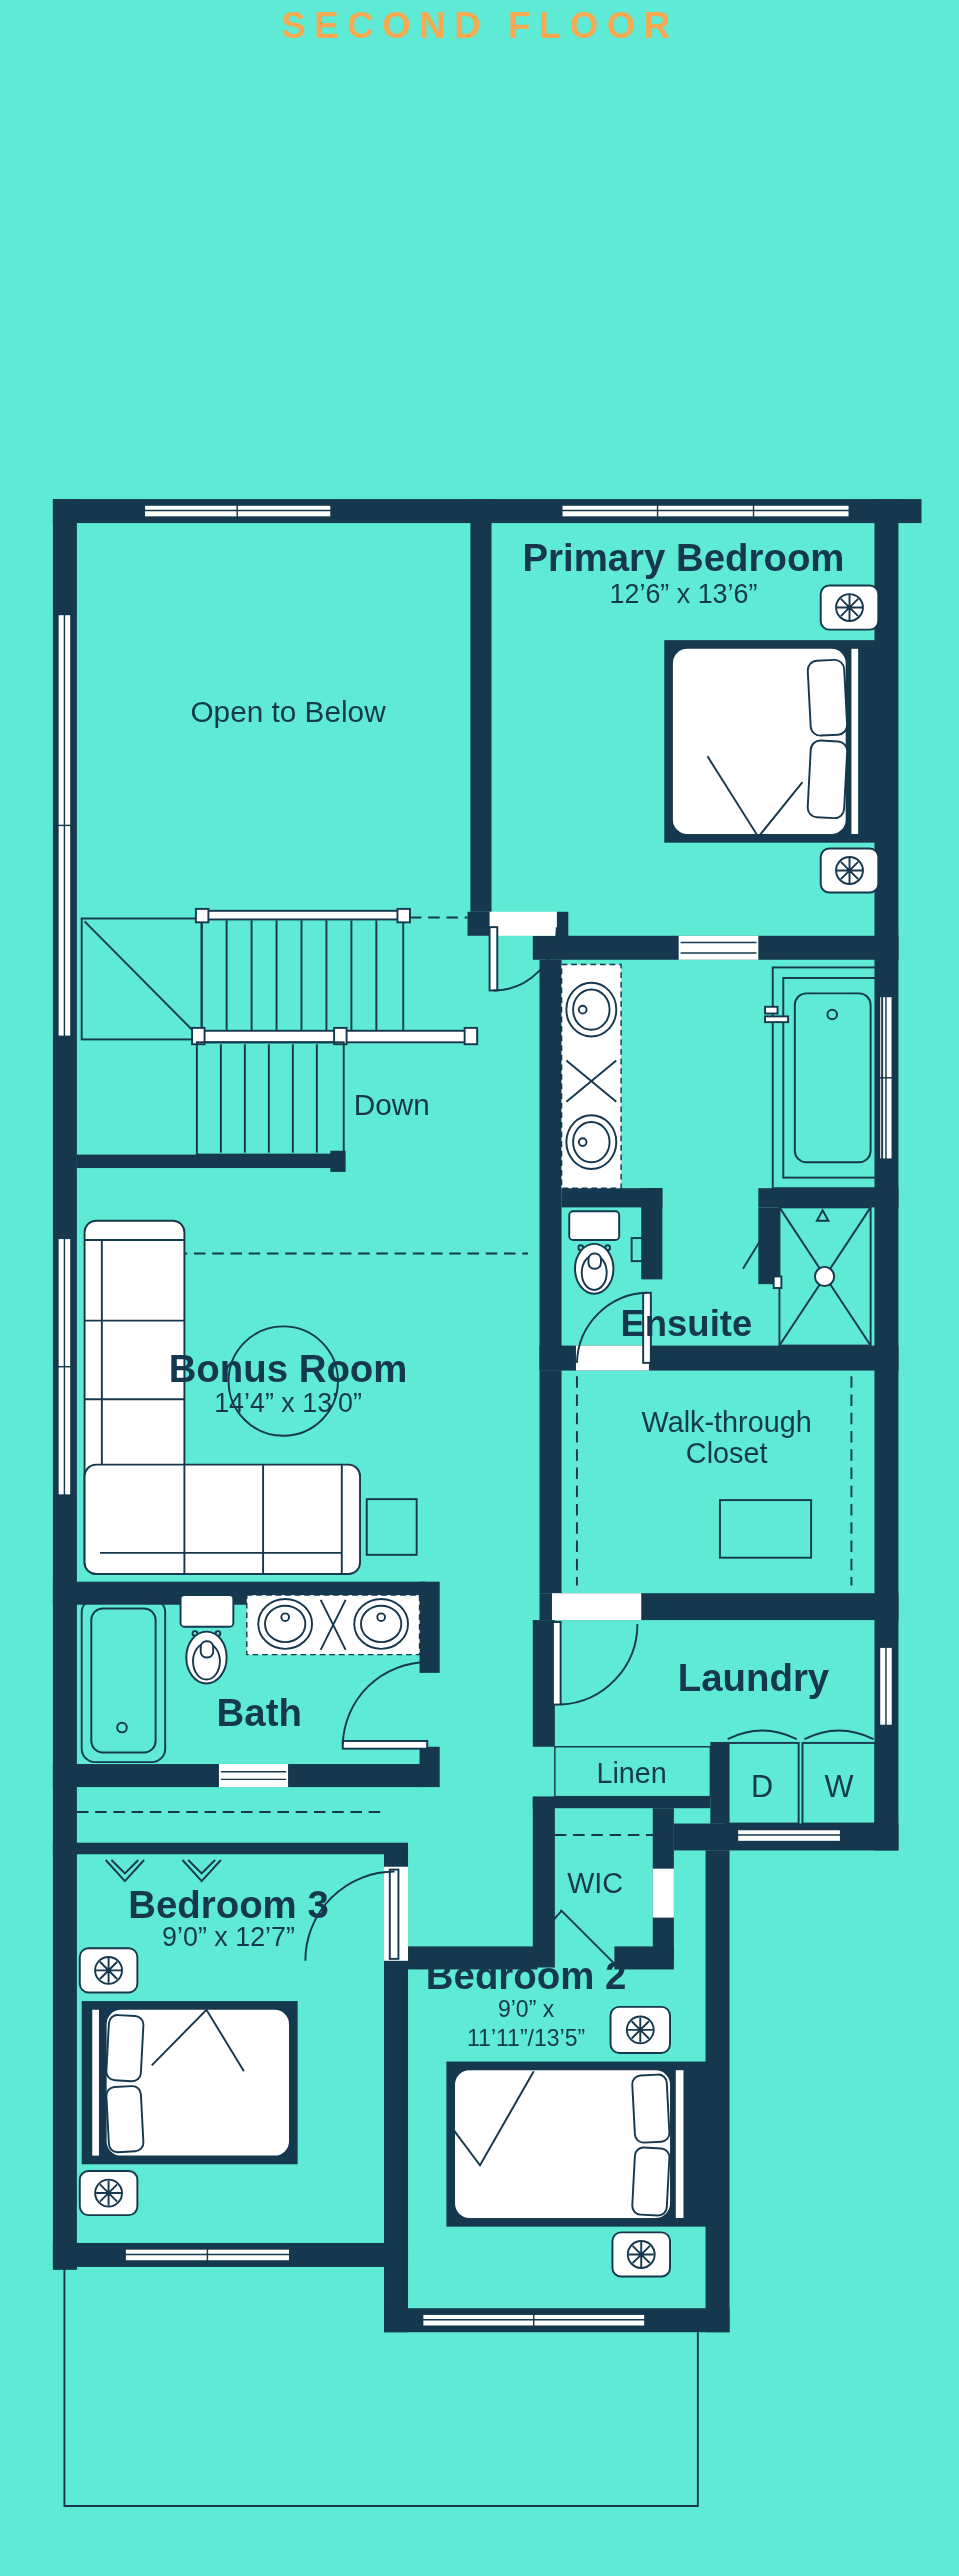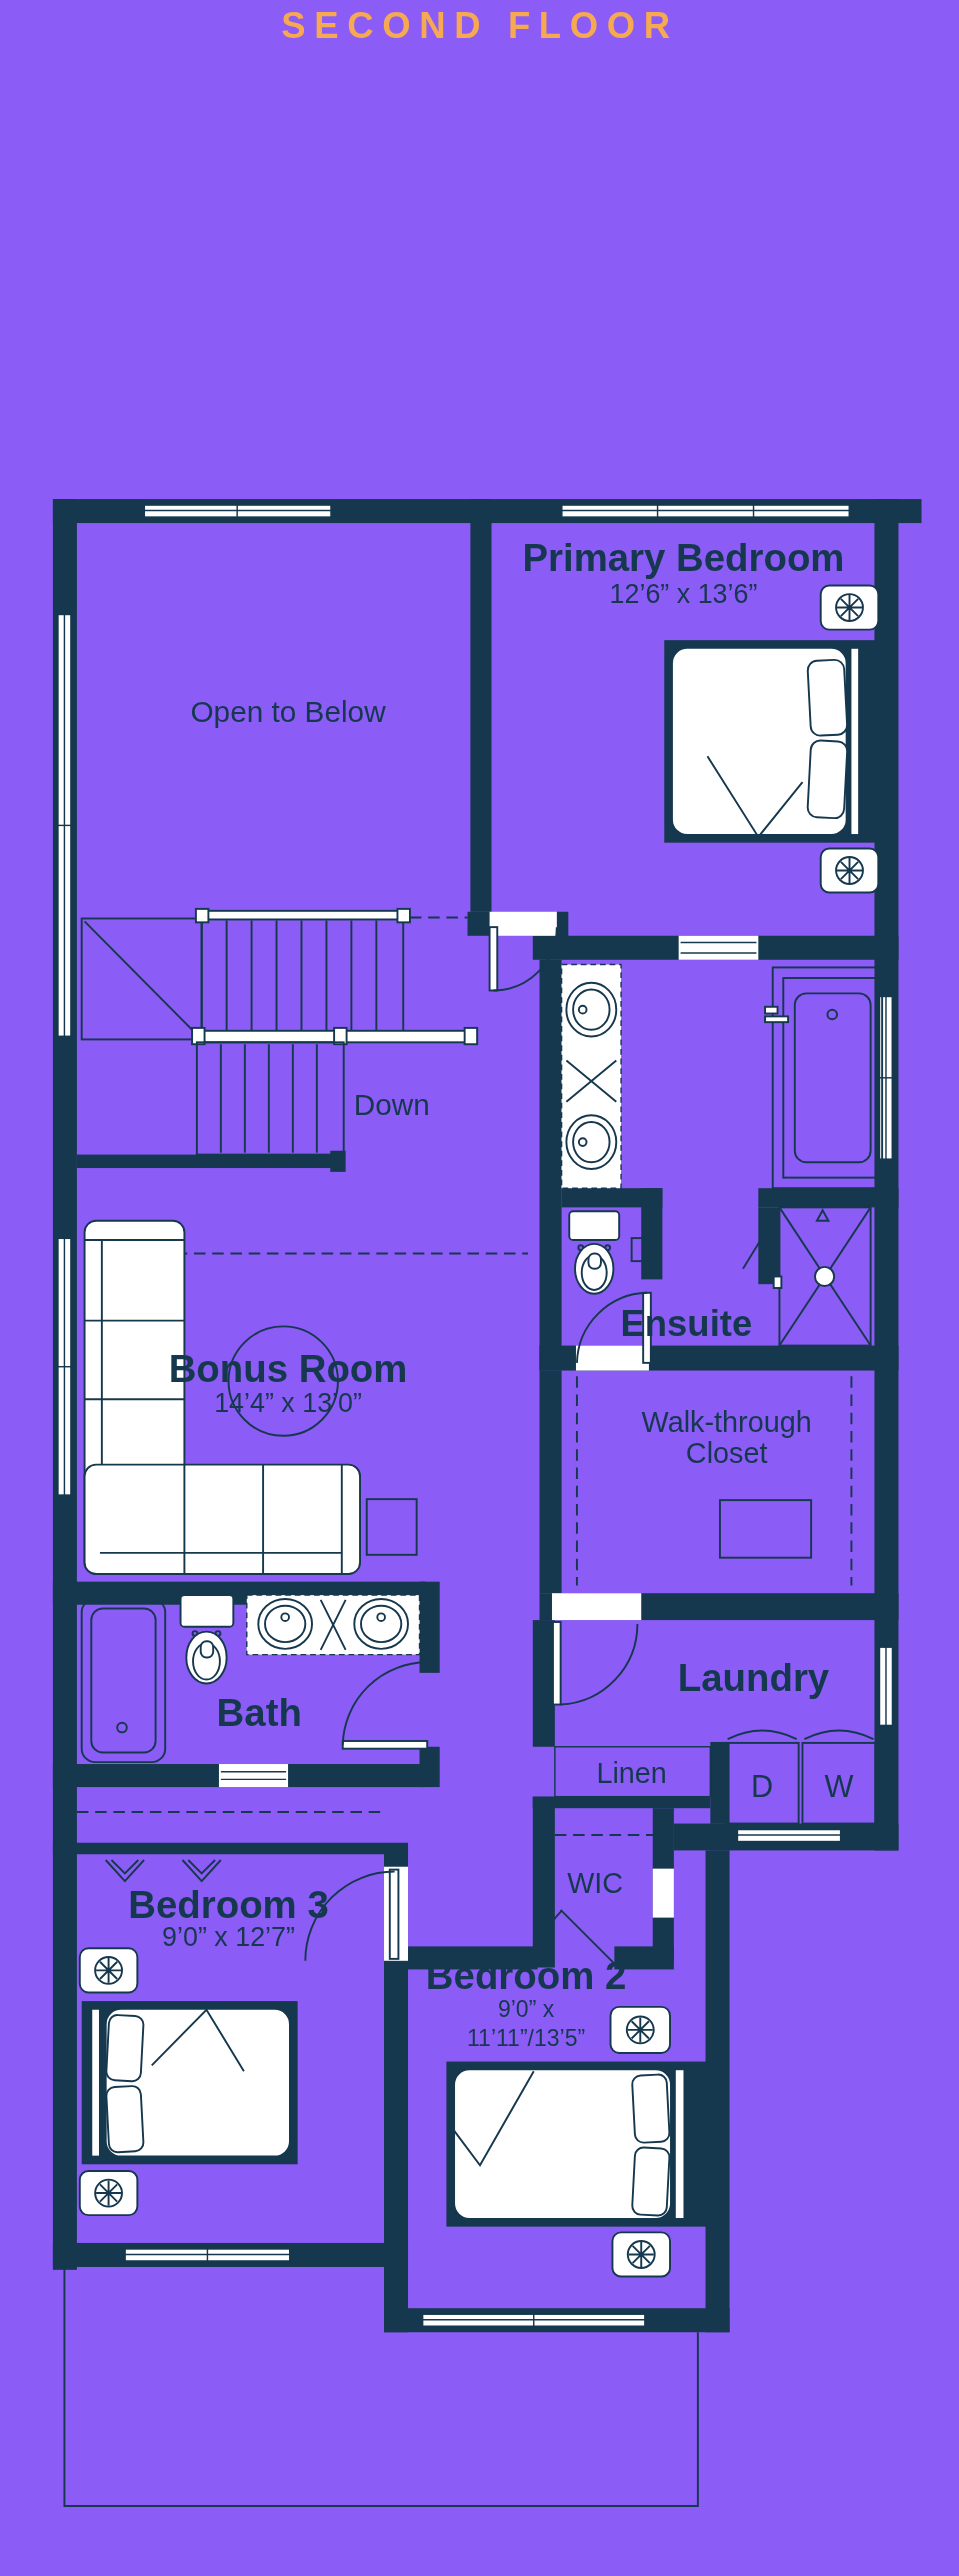--- a/index.html
+++ b/index.html
@@ -1,16 +1,16 @@
 <!DOCTYPE html>
 <html><head>
 <meta charset="utf-8">
 <style>
   html,body{margin:0;padding:0;background:#ffffff;}
-  .page{width:960px;height:2576px;position:relative;background:#8b5cf6;font-family:"Liberation Sans",sans-serif;}
+  .page{width:960px;height:2576px;position:relative;background:#5eead4;font-family:"Liberation Sans",sans-serif;}
   svg{display:block;}
   text{fill:#16384E;font-family:"Liberation Sans","DejaVu Sans",sans-serif;}
   .t-title{fill:#F6A951;font-size:38px;font-weight:700;letter-spacing:9px;}
   .t-room{font-size:40px;font-weight:700;}
   .t-room-sm{font-size:38px;font-weight:700;}
   .t-dim{font-size:28px;font-weight:400;}
   .t-dim-sm{font-size:24px;font-weight:400;}
   .t-light{font-size:31px;font-weight:400;}
   .t-small{font-size:30px;font-weight:400;}
   .t-appl{font-size:32px;font-weight:400;}

